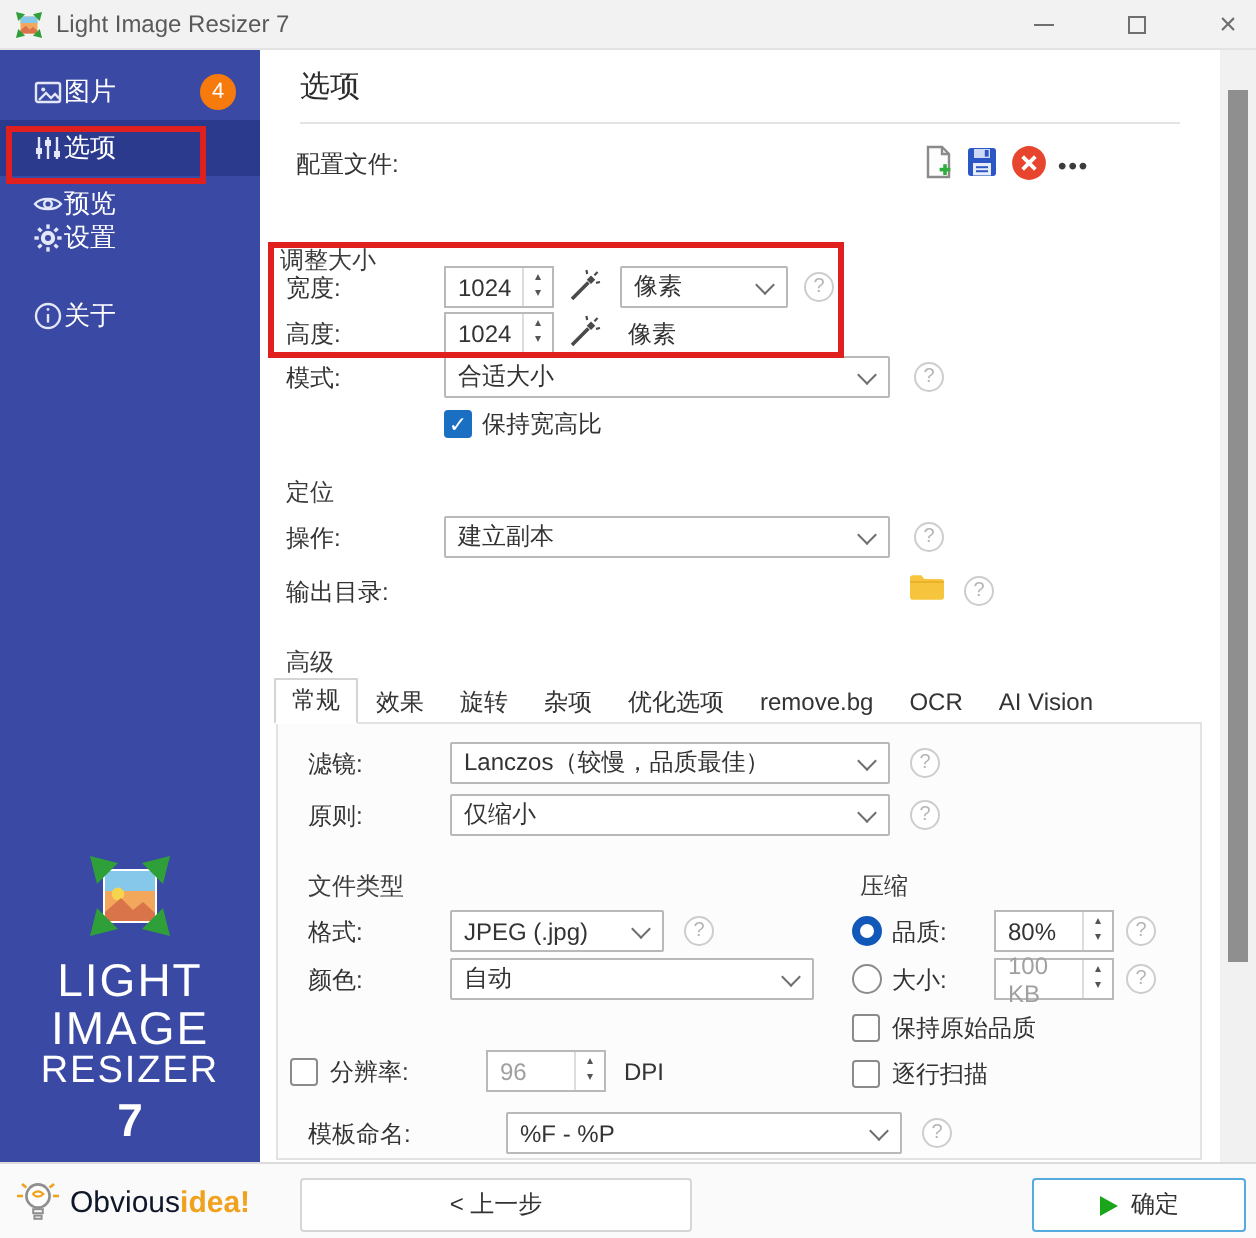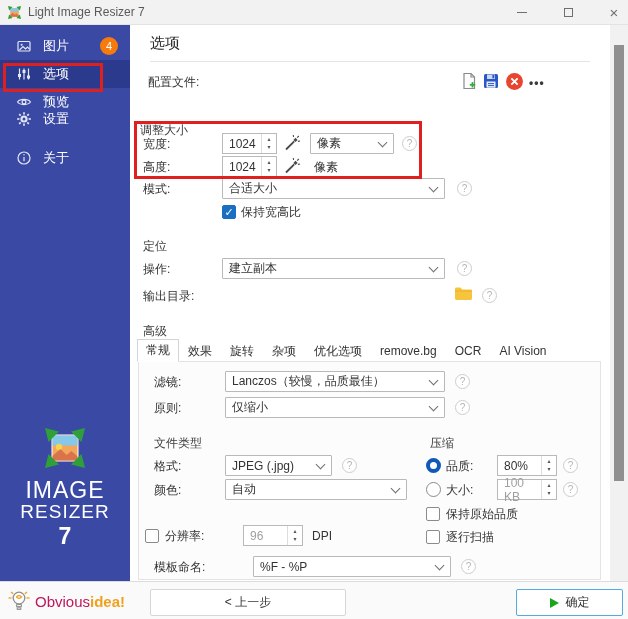--- a/index.html
+++ b/index.html
@@ -10,21 +10,21 @@
   
   .titlebar{position:absolute;left:0;top:0;width:628px;height:25px;background:#f2f2f2;
     border-bottom:1px solid #e3e3e3;display:flex;align-items:center}
   .title-text{margin-left:6px;color:#5a5a5a}
   .win-btn{position:absolute;top:0;width:36px;height:24px;display:flex;align-items:center;justify-content:center;cursor:default}
   .glyph-min{width:10px;height:1px;background:#6f6f6f}
   .glyph-max{width:9px;height:9px;border:1px solid #6f6f6f}
   .glyph-close{font-size:15px;color:#6f6f6f;line-height:1}
   
   .sidebar{position:absolute;left:0;top:25px;width:130px;height:556px;background:#3a49a3}
-  .side-item{position:absolute;left:0;width:130px;height:28px;display:flex;align-items:center;gap:11px;
+  .side-item{position:absolute;left:0;width:130px;height:28px;display:flex;align-items:center;
     padding-left:16px;color:#fff;font-size:13px;cursor:default}
   .side-item.sel{background:#2b3a8c}
   .badge{position:absolute;right:12px;top:5px;width:18px;height:18px;border-radius:50%;background:#f77b0c;
     color:#fff;font-size:11px;display:flex;align-items:center;justify-content:center}
   .logo-block{position:absolute;left:0;top:400px;width:130px;display:flex;flex-direction:column;align-items:center;color:#fff}
   .logo-line{font-size:23px;letter-spacing:1px;line-height:1.05;font-weight:400}
   .logo-line.sm{font-size:19px}
   .logo-seven{font-size:23px;font-weight:700;margin-top:1px}
   
   .annotation{position:absolute;border:3px solid #e01f1f;z-index:40;pointer-events:none}
@@ -59,21 +59,21 @@
   
   .scroll{position:absolute;left:610px;top:25px;width:18px;height:556px;background:#f1f1f1}
   .thumb{position:absolute;left:4px;top:20px;width:10px;height:436px;background:#8f8f8f}
   
   .footer{position:absolute;left:0;top:581px;width:628px;height:38px;background:#fafafa;border-top:1px solid #dcdcdc}
   .btn{position:absolute;height:27px;background:#fff;border:1px solid #d6d6d6;border-radius:2px;
     display:flex;align-items:center;justify-content:center;color:#333;cursor:default}
   .btn.primary{border:1px solid #55aae0}
   .play{width:0;height:0;border-left:9px solid #1ba51b;border-top:5.5px solid transparent;border-bottom:5.5px solid transparent;margin-right:7px}
   .brand{position:absolute;left:7px;top:6px;display:flex;align-items:center;gap:4px}
-  .brand-obvious{font-size:15px;color:#be185d}
+  .brand-obvious{font-size:15px;color:#0f172a}
   .brand-idea{font-size:15px;color:#f0a11d;font-weight:700}
 </style>
 </head>
 <body>
 
 <div class="window">
 
   <div class="titlebar">
     <span class="icon-btn" style="position:static;margin-left:7px;display:flex">
       <svg width="15" height="15" viewBox="0 0 46 46">
@@ -172,20 +172,21 @@
           <circle cx="17" cy="22" r="3.2" fill="#f6d44e"></circle>
           <path d="M10.5 31 l8-7 6 6 5-4 6 5.5 v4 h-25 Z" fill="#d8734a"></path>
           <g fill="#2fa039">
               <path d="M3 3 L17 6.5 L6.5 17 Z"></path>
               <path d="M43 3 L39.5 17 L29 6.5 Z"></path>
               <path d="M3 43 L6.5 29 L17 39.5 Z"></path>
               <path d="M43 43 L29 39.5 L39.5 29 Z"></path>
             </g>
         </svg>
       </span>
+      <span class="logo-line">LIGHT</span>
       <span class="logo-line">IMAGE</span>
       <span class="logo-line sm">RESIZER</span>
       <span class="logo-seven">7</span>
     </div>
   </div>
 
   <div class="annotation" style="left:3px;top:63px;width:100px;height:29px"></div>
   <div class="annotation" style="left:134px;top:121px;width:288px;height:58px"></div>
 
   <div class="main">

